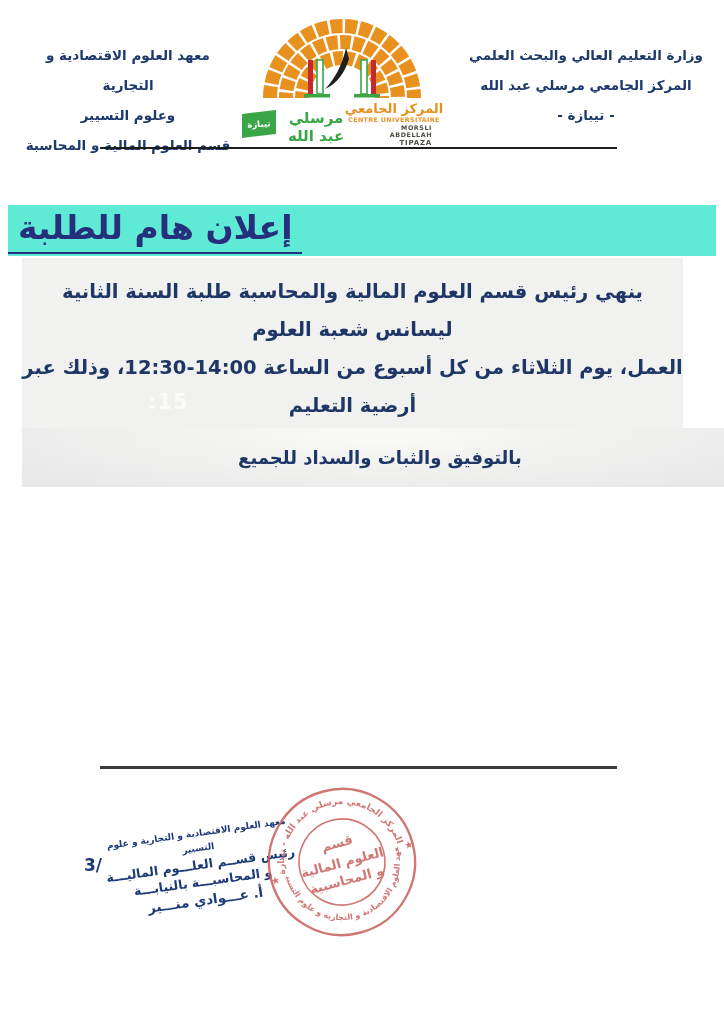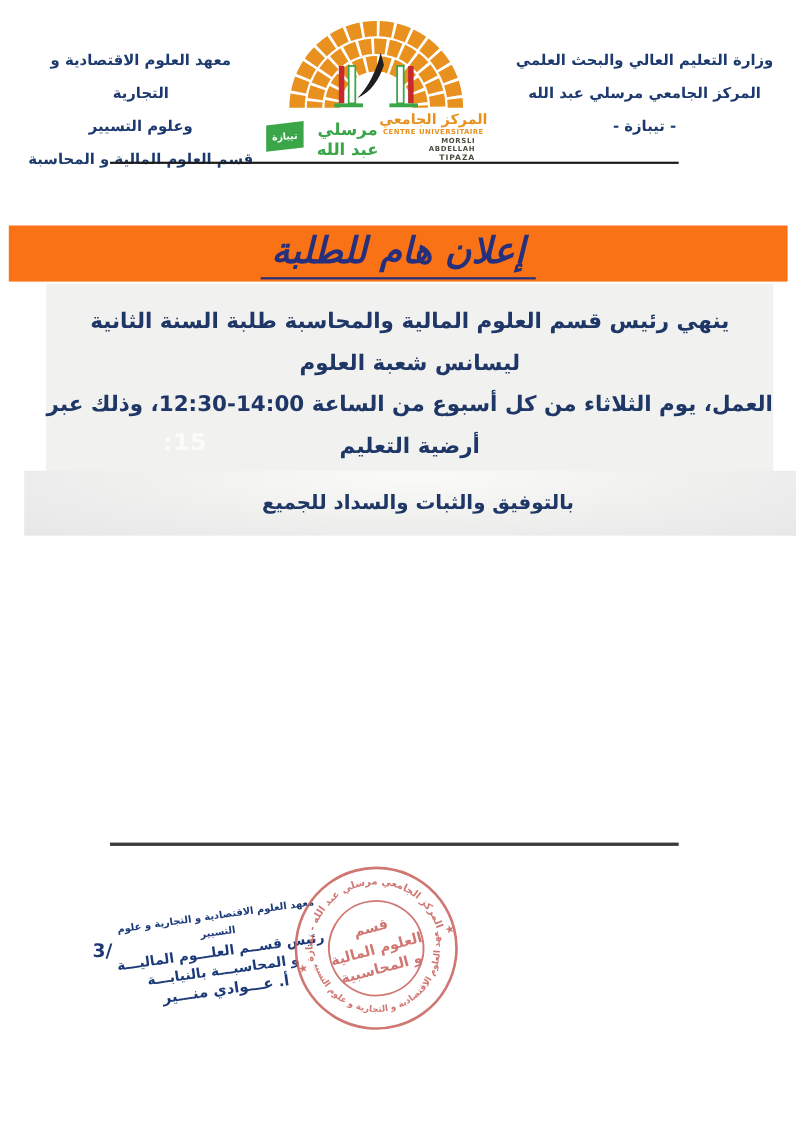--- a/index.html
+++ b/index.html
@@ -9,26 +9,26 @@
   }
   
   .hdr-block{position:absolute;top:40px;text-align:center;font-weight:bold;
     color:#1d3a6e;font-size:13.5px;line-height:30px;direction:rtl;}
   .hdr-right{right:20px;width:236px;}
   .hdr-left{left:20px;width:216px;}
   .hdr-rule{position:absolute;left:100px;top:147px;width:517px;height:2px;background:#1c1c1c;}
   .logo{position:absolute;left:234px;top:16px;width:236px;height:134px;}
   
   .title-band{position:absolute;left:8px;top:205px;width:708px;height:51px;
-    background:#f97316;display:flex;align-items:center;justify-content:center;font-style:italic;}
+    background:#5eead4;display:flex;align-items:center;}
   .title-band .ttl{font-size:33px;font-weight:bold;color:#262f7c;direction:rtl;
     border-bottom:2.5px solid #262f7c;padding:0 10px 5px 10px;letter-spacing:1px;}
   
   .body-panel{position:absolute;left:22px;top:258px;width:661px;height:184px;
-    background:#f1f1ef;margin-left:20px;}
+    background:#f1f1ef;}
   .body-text{padding-top:15px;text-align:center;direction:rtl;
     font-size:19.5px;font-weight:bold;color:#1e3766;line-height:38px;}
   .wm{position:absolute;left:148px;top:390px;font-size:21px;font-weight:bold;
     color:#fbfbf8;direction:ltr;letter-spacing:1px;}
   .link-line{position:absolute;left:0;top:431px;width:724px;text-align:center;
     direction:ltr;font-size:12px;font-weight:bold;color:#1d3a6e;}
   .wish-band{position:absolute;left:22px;top:428px;width:716px;height:59px;
     background:radial-gradient(ellipse at 50% 10%, #fafaf9 0%, #efefee 55%, #e6e7e7 100%);
     display:flex;align-items:center;justify-content:center;}
   .wish-band .wish{font-size:18px;font-weight:bold;color:#1e3766;direction:rtl;}

